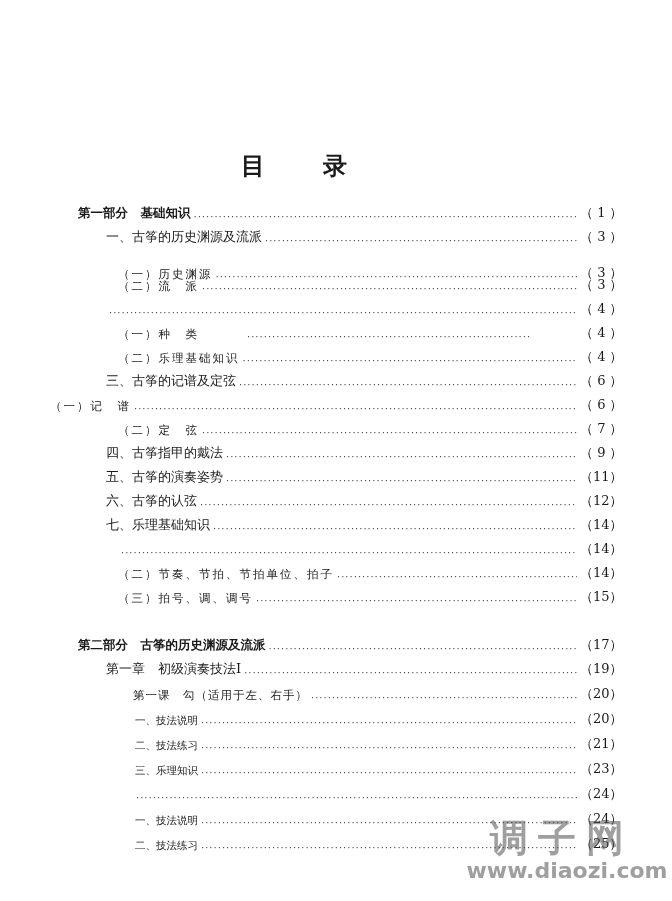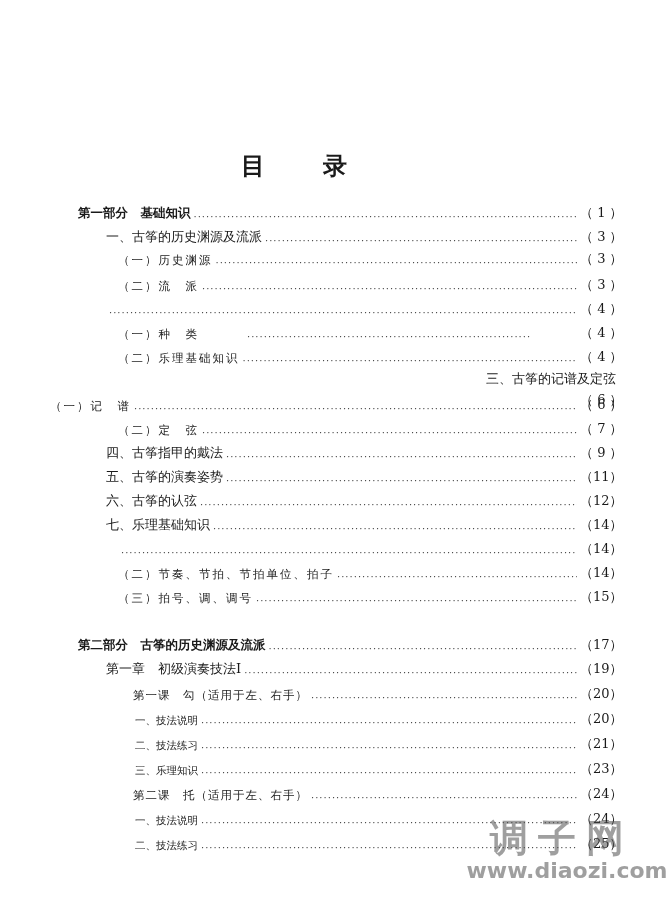--- a/index.html
+++ b/index.html
@@ -38,21 +38,21 @@
     <div class="row lvl0" style="top: 202px; padding-left: 78px; padding-right: 56px; box-sizing: border-box;">
       <span class="label">第一部分　基础知识</span>
       <span class="dots"></span>
       <span class="page">（ 1 ）</span>
     </div>
     <div class="row lvl1" style="top: 226px; padding-left: 106px; padding-right: 56px; box-sizing: border-box;">
       <span class="label">一、古筝的历史渊源及流派</span>
       <span class="dots"></span>
       <span class="page">（ 3 ）</span>
     </div>
-    <div class="row lvl2" style="top: 248px; padding-left: 118px; padding-right: 56px; box-sizing: border-box;">
+    <div class="row lvl2" style="top: 262px; padding-left: 118px; padding-right: 56px; box-sizing: border-box;">
       <span class="label">（一）历史渊源</span>
       <span class="dots"></span>
       <span class="page">（ 3 ）</span>
     </div>
     <div class="row lvl2" style="top: 274px; padding-left: 118px; padding-right: 56px; box-sizing: border-box;">
       <span class="label">（二）流　派</span>
       <span class="dots"></span>
       <span class="page">（ 3 ）</span>
     </div>
     <div class="row lvl1" style="top: 298px; padding-left: 106px; padding-right: 56px; box-sizing: border-box;">
@@ -62,21 +62,21 @@
     <div class="row lvl2" style="top: 322px; padding-left: 118px; padding-right: 56px; box-sizing: border-box; gap: 45px;">
       <span class="label">（一）种　类</span>
       <span class="dots"></span>
       <span class="page">（ 4 ）</span>
     </div>
     <div class="row lvl2" style="top: 346px; padding-left: 118px; padding-right: 56px; box-sizing: border-box;">
       <span class="label">（二）乐理基础知识</span>
       <span class="dots"></span>
       <span class="page">（ 4 ）</span>
     </div>
-    <div class="row lvl1" style="top: 370px; padding-left: 106px; padding-right: 56px; box-sizing: border-box; flex-direction: column;">
+    <div class="row lvl1" style="top: 370px; padding-left: 106px; padding-right: 56px; box-sizing: border-box;">
       <span class="label">三、古筝的记谱及定弦</span>
       <span class="dots"></span>
       <span class="page">（ 6 ）</span>
     </div>
     <div class="row lvl2" style="top: 394px; padding-left: 50px; padding-right: 56px; box-sizing: border-box;">
       <span class="label">（一）记　谱</span>
       <span class="dots"></span>
       <span class="page">（ 6 ）</span>
     </div>
     <div class="row lvl2" style="top: 418px; padding-left: 118px; padding-right: 56px; box-sizing: border-box;">
@@ -142,21 +142,20 @@
       <span class="label">二、技法练习</span>
       <span class="dots"></span>
       <span class="page">（21）</span>
     </div>
     <div class="row lvl4" style="top: 758px; padding-left: 135px; padding-right: 56px; box-sizing: border-box;">
       <span class="label">三、乐理知识</span>
       <span class="dots"></span>
       <span class="page">（23）</span>
     </div>
     <div class="row lvl3" style="top: 783px; padding-left: 133px; padding-right: 56px; box-sizing: border-box;">
-      <span class="label">第二课　托（适用于左、右手）</span>
       <span class="dots"></span>
       <span class="page">（24）</span>
     </div>
     <div class="row lvl4" style="top: 808px; padding-left: 135px; padding-right: 56px; box-sizing: border-box;">
       <span class="label">一、技法说明</span>
       <span class="dots"></span>
       <span class="page">（24）</span>
     </div>
     <div class="row lvl4" style="top: 833px; padding-left: 135px; padding-right: 56px; box-sizing: border-box;">
       <span class="label">二、技法练习</span>

